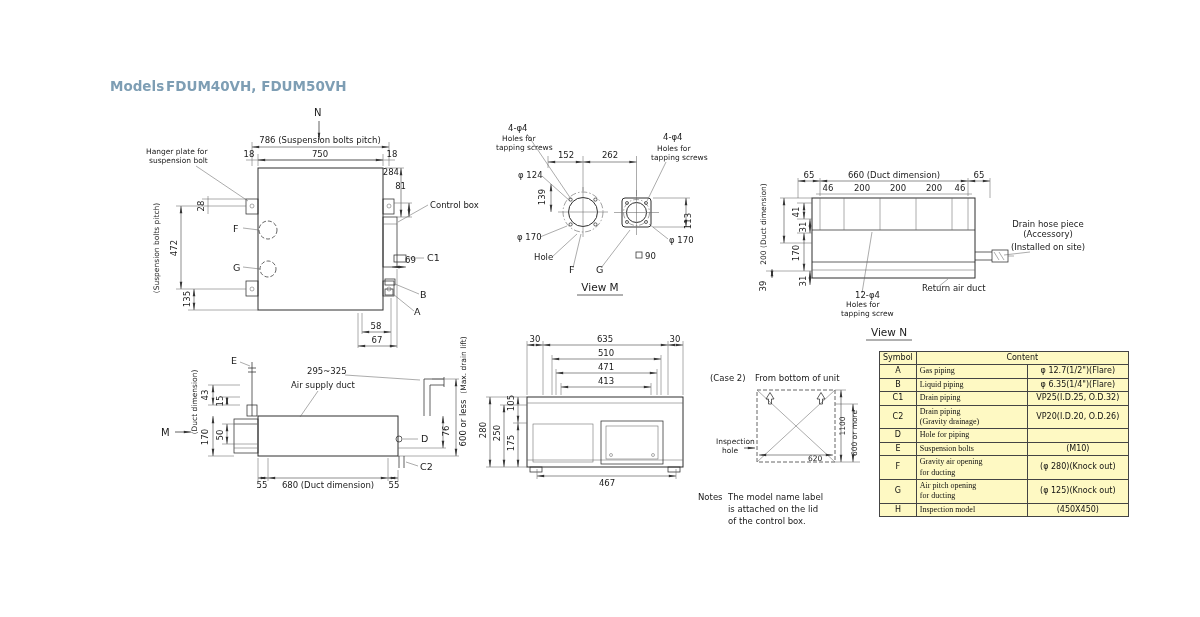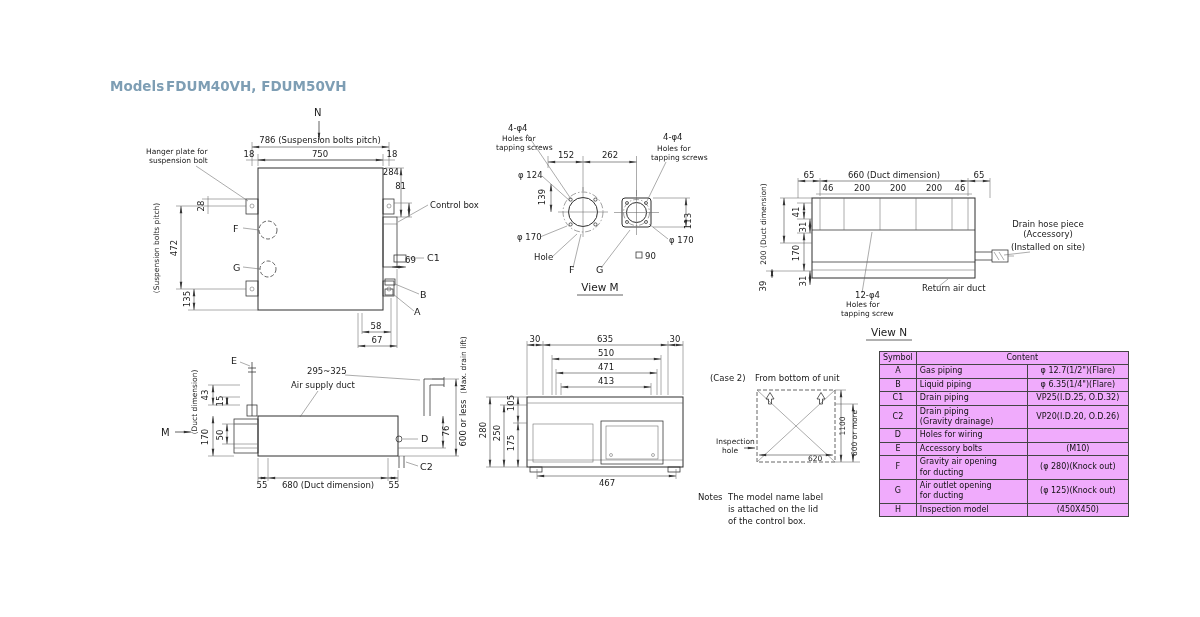--- a/index.html
+++ b/index.html
@@ -12,26 +12,26 @@
   .t9{font-size:9.5px;}
   .tm{font-size:10px;}
   .cap{font-size:10.5px;}
   .ln{stroke:#2e2e2e;stroke-width:1;fill:none;}
   .md{stroke:#2e2e2e;stroke-width:0.75;fill:none;}
   .th{stroke:#666;stroke-width:0.55;fill:none;}
   .dim{stroke:#444;stroke-width:0.6;fill:none;}
   .dsh{stroke:#333;stroke-width:0.75;fill:none;stroke-dasharray:4 2;}
   .cdash{stroke:#555;stroke-width:0.55;fill:none;stroke-dasharray:6 2 1.5 2;}
   .table-wrap{position:absolute;left:879px;top:351px;}
-  table.sym{border-collapse:collapse;background:#f0abfc;}
+  table.sym{border-collapse:collapse;background:#fef9c3;}
   table.sym td,table.sym th{border:1px solid #444;font-size:8px;padding:1px 3px;
       line-height:1.3;color:#111;font-weight:400;}
   table.sym th{text-align:center;}
   .sym-c{text-align:center;width:28px;}
-  .desc-c{width:104px;}
+  .desc-c{width:104px;font-family:Liberation Serif, serif;}
   .spec-c{width:94px;text-align:center;}
 </style>
 </head>
 <body>
 
 
 
 <svg width="1200" height="617" viewBox="0 0 1200 617">
 <defs>
   <marker id="arr" viewBox="0 0 8 8" refX="7.6" refY="4" markerWidth="8" markerHeight="8" orient="auto-start-reverse" markerUnits="userSpaceOnUse">
@@ -467,45 +467,45 @@
       <td class="sym-c">C2</td>
       <td class="desc-c">
             <div>Drain piping</div>
             <div>(Gravity drainage)</div>
           </td>
       <td class="spec-c">VP20(I.D.20, O.D.26)</td>
     </tr>
     <tr>
       <td class="sym-c">D</td>
       <td class="desc-c">
-            <div>Holes for wiring</div>
+            <div>Hole for piping</div>
             <div></div>
           </td>
       <td class="spec-c"></td>
     </tr>
     <tr>
       <td class="sym-c">E</td>
       <td class="desc-c">
-            <div>Accessory bolts</div>
+            <div>Suspension bolts</div>
             <div></div>
           </td>
       <td class="spec-c">(M10)</td>
     </tr>
     <tr>
       <td class="sym-c">F</td>
       <td class="desc-c">
             <div>Gravity air opening</div>
             <div>for ducting</div>
           </td>
       <td class="spec-c">(φ 280)(Knock out)</td>
     </tr>
     <tr>
       <td class="sym-c">G</td>
       <td class="desc-c">
-            <div>Air outlet opening</div>
+            <div>Air pitch opening</div>
             <div>for ducting</div>
           </td>
       <td class="spec-c">(φ 125)(Knock out)</td>
     </tr>
     <tr>
       <td class="sym-c">H</td>
       <td class="desc-c">
             <div>Inspection model</div>
             <div></div>
           </td>

